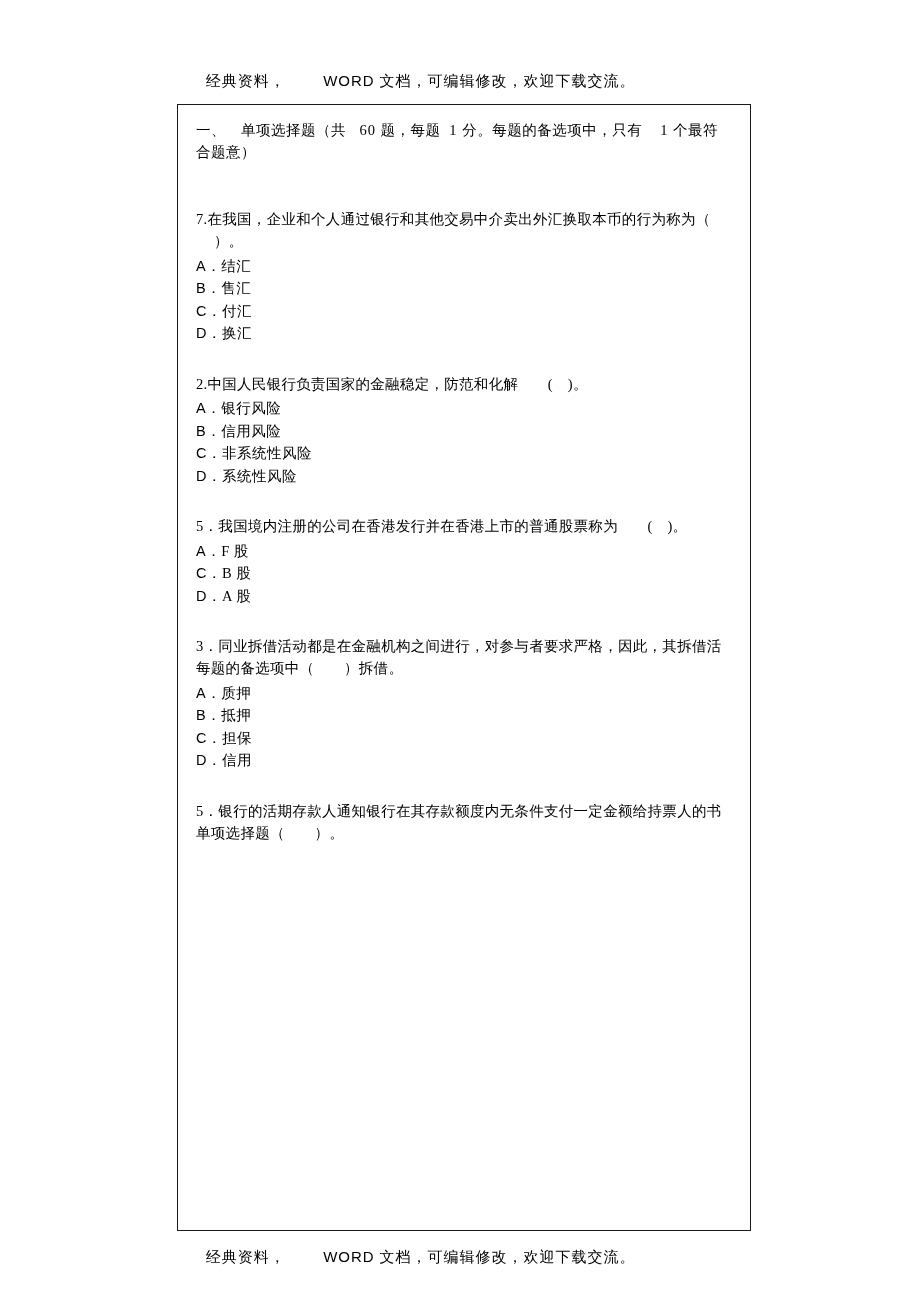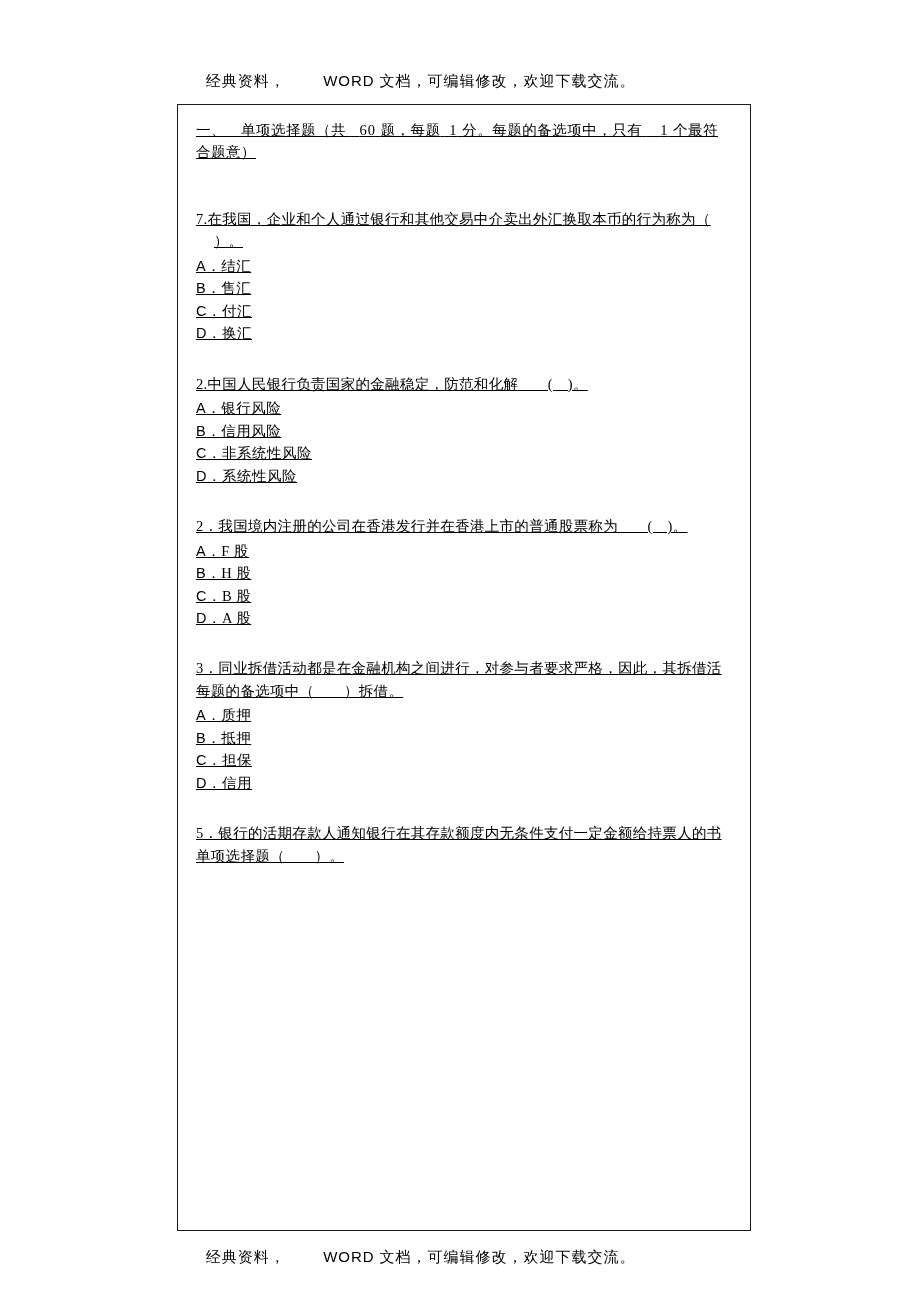--- a/index.html
+++ b/index.html
@@ -36,21 +36,20 @@
     top: 104px;
     left: 177px;
     width: 574px;
     height: 1127px;
     border: 1px solid #1a1a1a;
     box-sizing: border-box;
     padding: 14px 18px 14px 18px;
     font-size: 14.5px;
     line-height: 1.55;
     overflow: hidden;
-    text-decoration: underline;
   }
   .section-head {
     margin-bottom: 20px;
     letter-spacing: 0.5px;
   }
   .section-head .num60, .section-head .num1A, .section-head .num1B {
     letter-spacing: 1px;
   }
   .qtext {
     margin-top: 6px;
@@ -128,23 +127,22 @@
     <div class="gap-big"></div>
 
     <div class="qtext" data-bind="questions.1.stem_line1">2.中国人民银行负责国家的金融稳定，防范和化解  ( )。</div>
     <div class="opt"><span class="lbl" data-bind="questions.1.options.0.label">A</span><span data-bind="questions.1.options.0.text">．银行风险</span></div>
     <div class="opt"><span class="lbl" data-bind="questions.1.options.1.label">B</span><span data-bind="questions.1.options.1.text">．信用风险</span></div>
     <div class="opt"><span class="lbl" data-bind="questions.1.options.2.label">C</span><span data-bind="questions.1.options.2.text">．非系统性风险</span></div>
     <div class="opt"><span class="lbl" data-bind="questions.1.options.3.label">D</span><span data-bind="questions.1.options.3.text">．系统性风险</span></div>
 
     <div class="gap-big"></div>
 
-    <div class="qtext" data-bind="questions.2.stem_line1">2．我国境内注册的公司在香港发行并在香港上市的普通股票称为  ( )。</div>
+    <div class="qtext" data-bind="questions.2.stem_line1">5．我国境内注册的公司在香港发行并在香港上市的普通股票称为  ( )。</div>
     <div class="opt"><span class="lbl" data-bind="questions.2.options.0.label">A</span><span data-bind="questions.2.options.0.text">．F 股</span></div>
-    <div class="opt"><span class="lbl" data-bind="questions.2.options.1.label">B</span><span data-bind="questions.2.options.1.text">．H 股</span></div>
     <div class="opt"><span class="lbl" data-bind="questions.2.options.2.label">C</span><span data-bind="questions.2.options.2.text">．B 股</span></div>
     <div class="opt"><span class="lbl" data-bind="questions.2.options.3.label">D</span><span data-bind="questions.2.options.3.text">．A 股</span></div>
 
     <div class="gap-big"></div>
 
     <div class="qtext" data-bind="questions.3.stem_line1">3．同业拆借活动都是在金融机构之间进行，对参与者要求严格，因此，其拆借活</div>
     <div class="qtext" style="margin-top:-2px;" data-bind="questions.3.stem_line2_noindent">每题的备选项中（  ）拆借。</div>
     <div class="opt"><span class="lbl" data-bind="questions.3.options.0.label">A</span><span data-bind="questions.3.options.0.text">．质押</span></div>
     <div class="opt"><span class="lbl" data-bind="questions.3.options.1.label">B</span><span data-bind="questions.3.options.1.text">．抵押</span></div>
     <div class="opt"><span class="lbl" data-bind="questions.3.options.2.label">C</span><span data-bind="questions.3.options.2.text">．担保</span></div>

